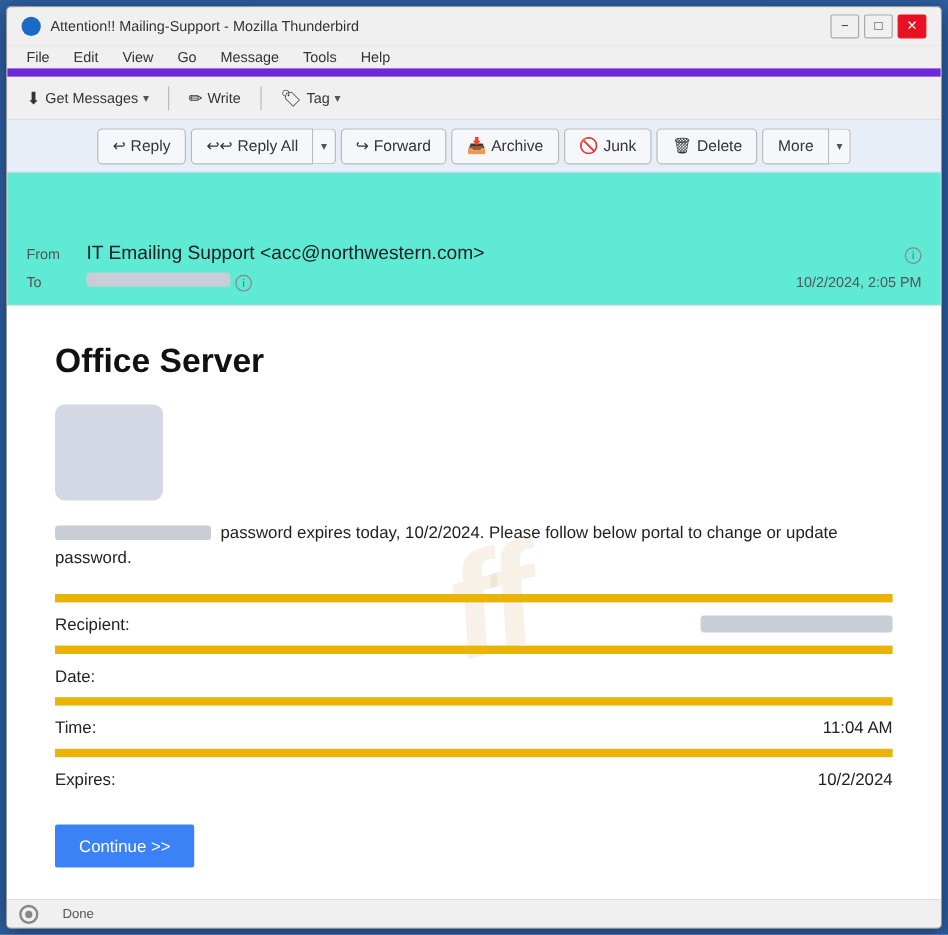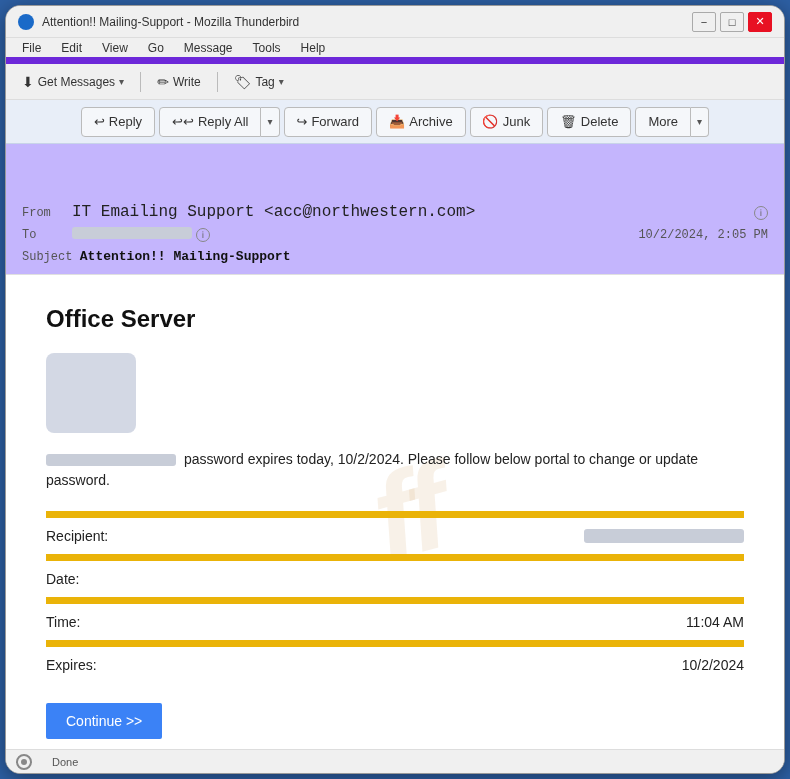--- a/index.html
+++ b/index.html
@@ -12,21 +12,21 @@
       align-items: center;
       width: 790px;
       height: 779px;
       overflow: hidden;
     }
     .window {
       width: 780px;
       height: 769px;
       background: #f3f3f3;
       border: 1px solid #999;
-      border-radius: 15px;
+      border-radius: 4px;
       display: flex;
       flex-direction: column;
       overflow: hidden;
       box-shadow: 0 4px 20px rgba(0,0,0,0.4);
     }
     
     .title-bar {
       background: #f0f0f0;
       height: 32px;
       display: flex;
@@ -146,24 +146,23 @@
       padding: 6px 6px;
     }
     .action-btn-main {
       border-radius: 4px 0 0 4px;
     }
     .action-btn-group {
       display: flex;
     }
     
     .email-header {
-      background: #c4b5fd;
+      background: #5eead4;
       padding: 8px 16px;
       border-bottom: 1px solid #e0e0e0;
-      font-family: Liberation Mono, monospace;
     }
     .header-row {
       display: flex;
       align-items: baseline;
       padding: 3px 0;
     }
     .header-label {
       font-size: 12px;
       color: #555;
       width: 50px;
@@ -234,21 +233,21 @@
       pointer-events: none;
       z-index: 0;
       letter-spacing: -5px;
       font-style: italic;
     }
     .body-content {
       position: relative;
       z-index: 1;
     }
     .body-title {
-      font-size: 24px;
+      font-size: 28px;
       font-weight: bold;
       color: #111;
       margin-bottom: 20px;
     }
     .avatar-placeholder {
       width: 90px;
       height: 80px;
       background: #c0c8d8;
       border-radius: 8px;
       margin-bottom: 16px;
@@ -412,24 +411,20 @@
     <div class="header-row">
       <span class="header-label">From</span>
       <span class="header-value">IT Emailing Support &lt;acc@northwestern.com&gt;</span>
       <span class="info-icon">ℹ</span>
     </div>
     <div class="header-row">
       <span class="header-label">To</span>
       <span class="blurred" style="width:120px;">&nbsp;&nbsp;&nbsp;&nbsp;&nbsp;&nbsp;&nbsp;&nbsp;&nbsp;&nbsp;</span>
       <span class="info-icon" style="margin-left:4px;">ℹ</span>
       <span class="header-date">10/2/2024, 2:05 PM</span>
-    </div>
-    <div class="subject-row">
-      <span class="subject-label">Subject</span>
-      <span class="subject-value">Attention!! Mailing-Support</span>
     </div>
   </div>
 
   <div class="email-body">
     <div class="watermark">ff</div>
     <div class="body-content">
       <div class="body-title">Office Server</div>
       <div class="avatar-placeholder"></div>
       <div class="body-text">
         <span class="blurred" style="width:130px; display:inline-block; margin-right:4px;"></span>

